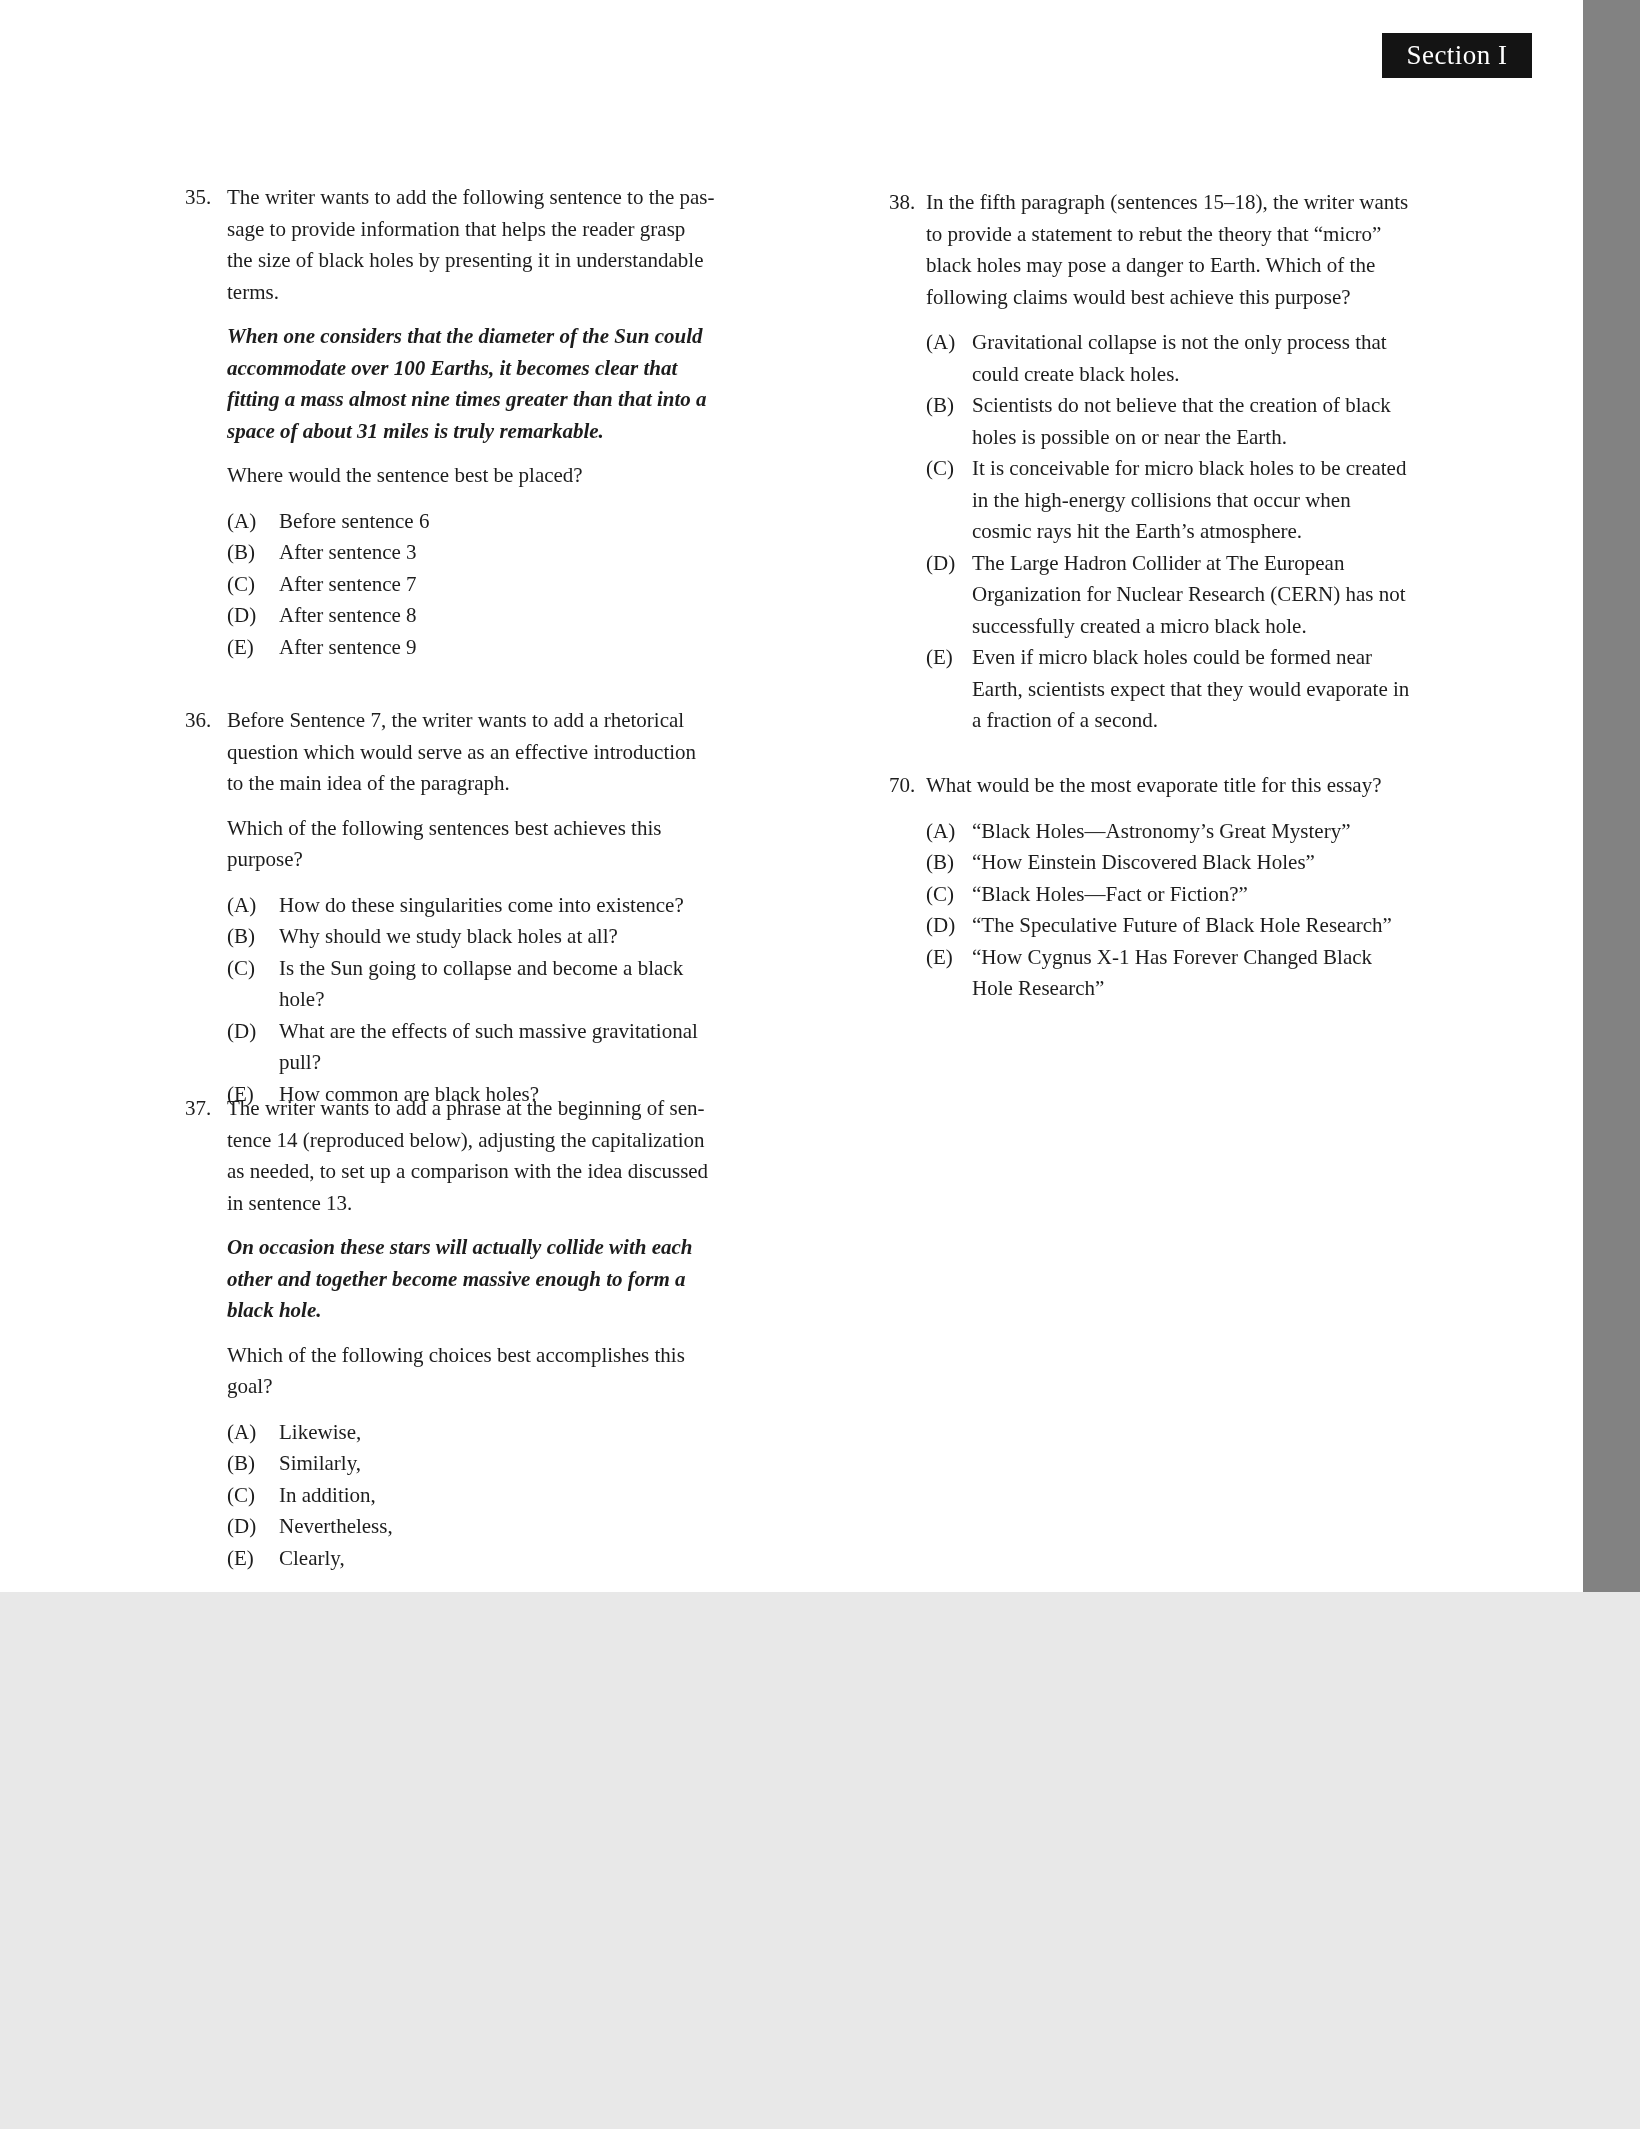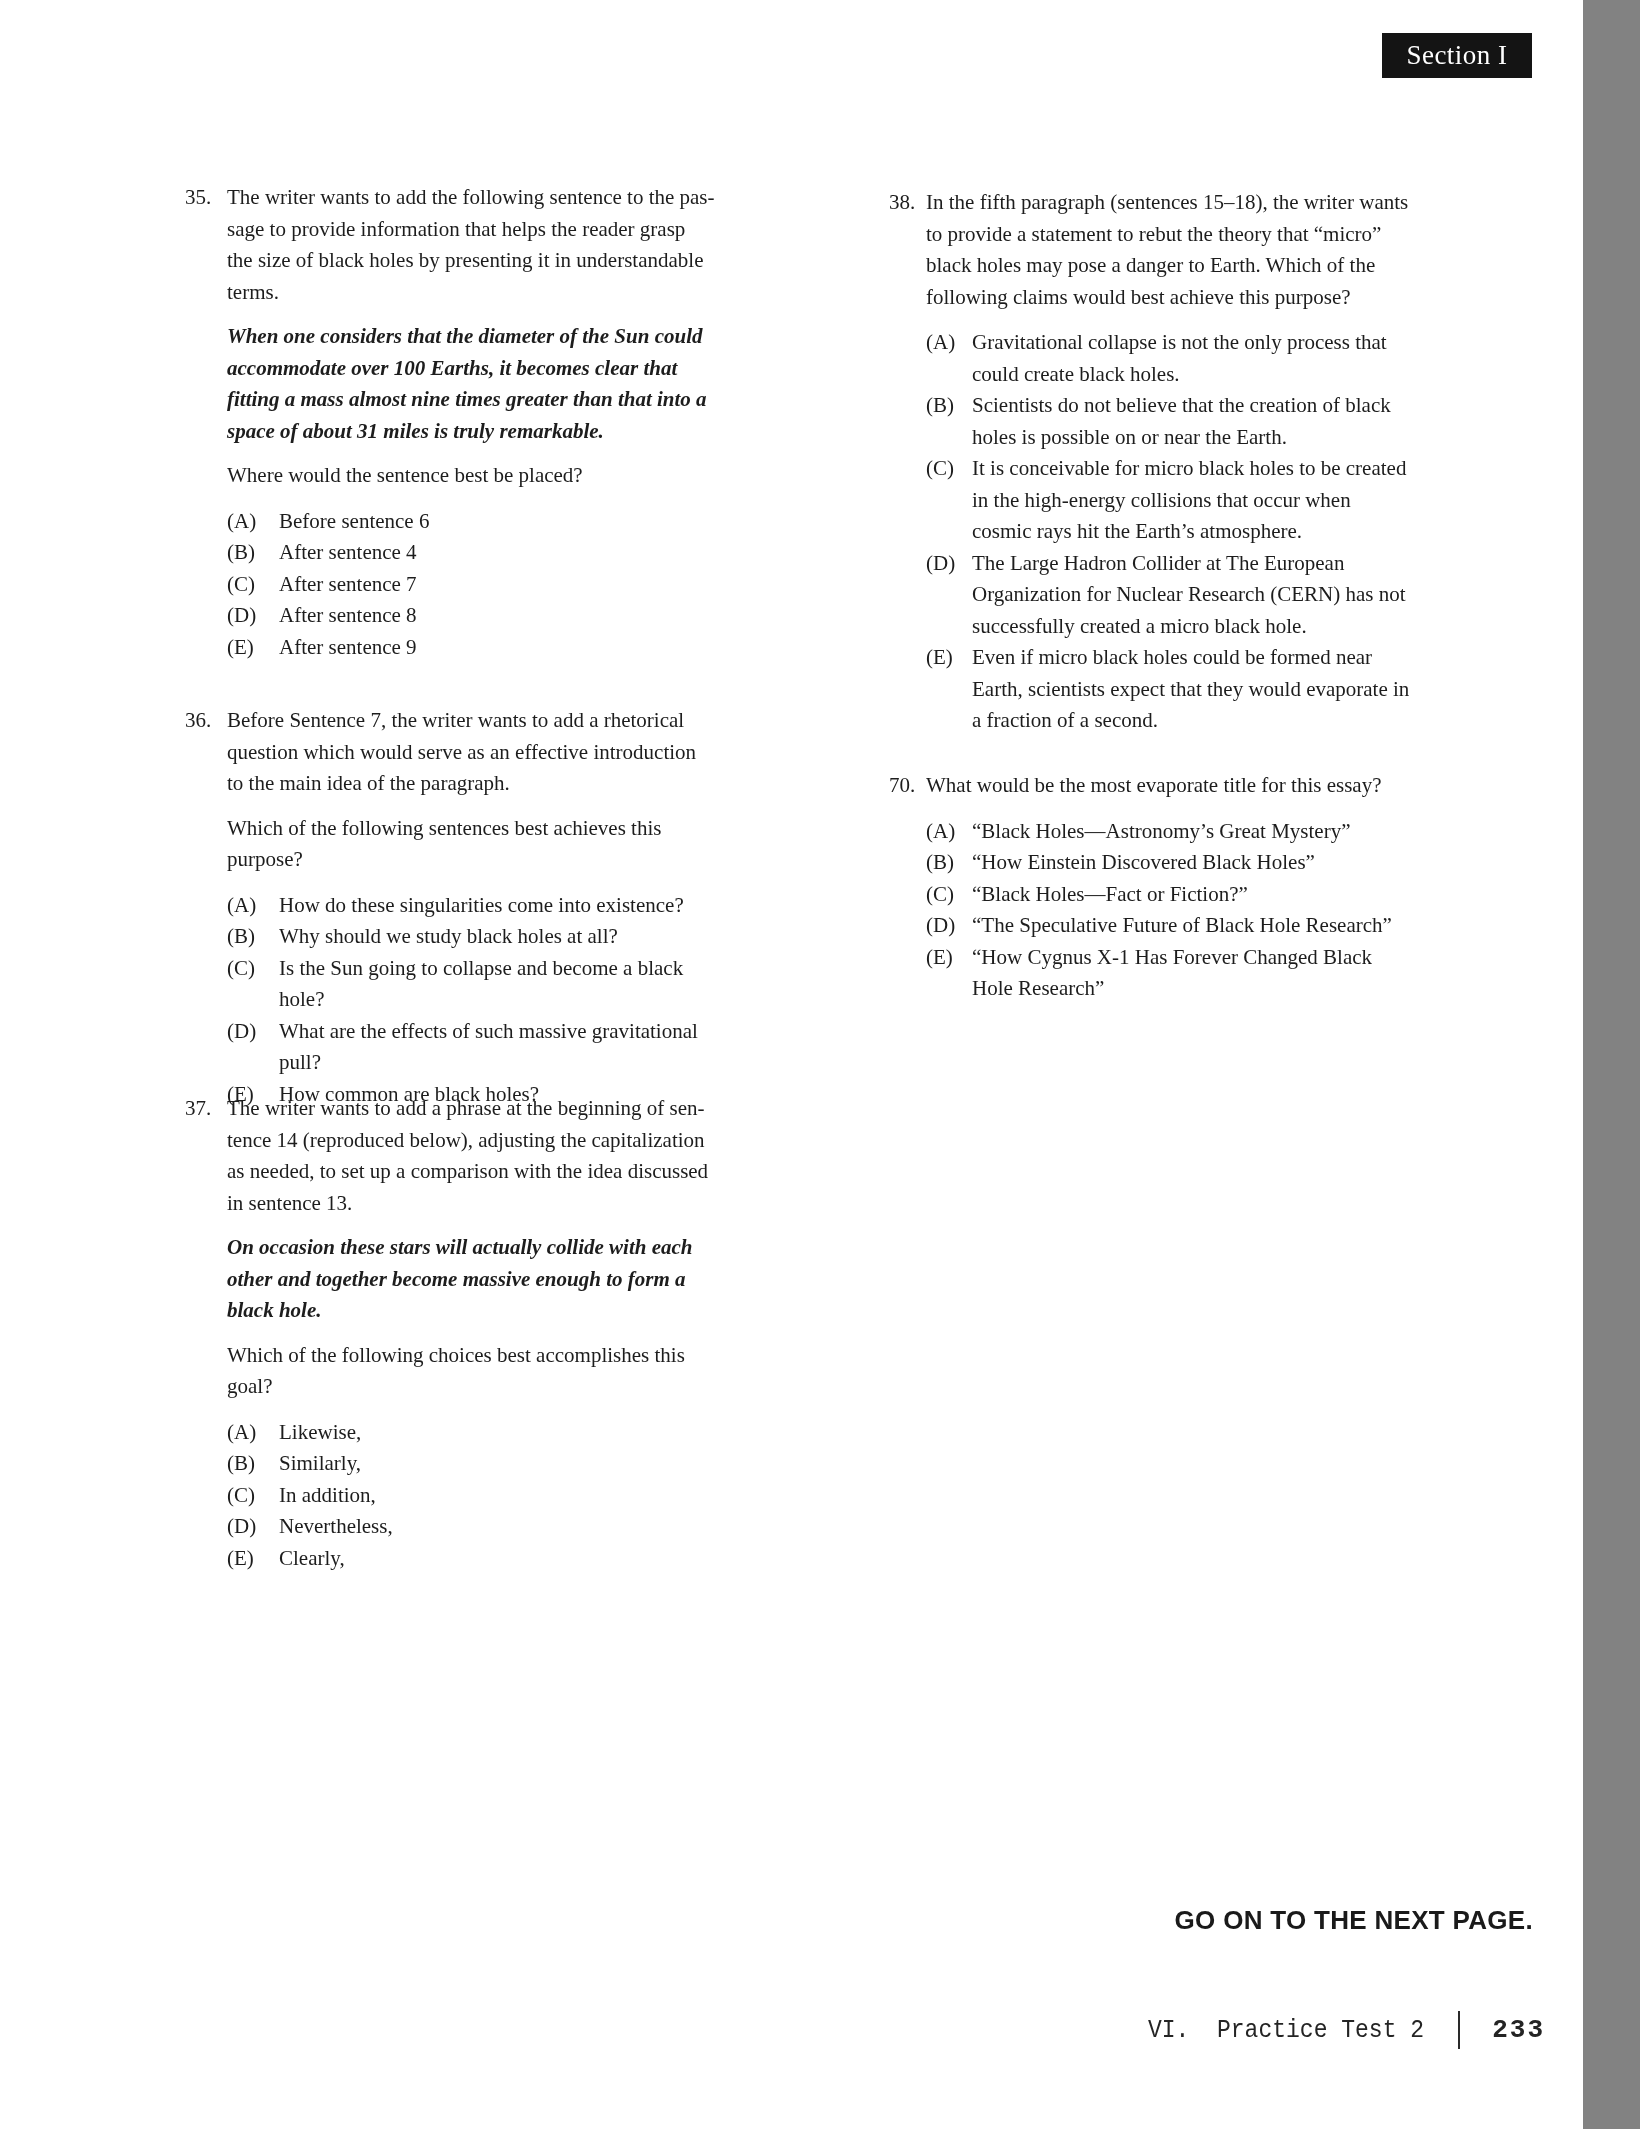--- a/index.html
+++ b/index.html
@@ -1,17 +1,17 @@
 <!DOCTYPE html>
 <html><head>
 <meta charset="utf-8">
 <style>
   html,body { margin:0; padding:0; background:#e8e8e8; }
   .page {
-    position:relative; width:1640px; height:2129px; background:#ffffff;
+    position:relative; width:1640px; height:1592px; background:#ffffff;
     font-family:"Liberation Serif", serif; color:#1d1d1d; overflow:hidden;
     margin:0 auto;
   }
   .edge-bar { position:absolute; top:0; right:0; width:57px; height:2129px; background:#828282; }
   .section-badge {
     position:absolute; left:1382px; top:33px; width:150px; height:45px;
     background:#141414; color:#ffffff; display:flex; align-items:center; justify-content:center;
     font-size:27px; letter-spacing:0.5px;
   }
   .question { position:absolute; display:flex; font-size:21px; line-height:31.5px; }
@@ -65,21 +65,21 @@
 fitting a mass almost nine times greater than that into a
 space of about 31 miles is truly remarkable.</div>
       <div class="prompt">Where would the sentence best be placed?</div>
       <div class="options">
         <div class="option">
           <div class="opt-letter">(A)</div>
           <div class="opt-text">Before sentence 6</div>
         </div>
         <div class="option">
           <div class="opt-letter">(B)</div>
-          <div class="opt-text">After sentence 4</div>
+          <div class="opt-text">After sentence 3</div>
         </div>
         <div class="option">
           <div class="opt-letter">(C)</div>
           <div class="opt-text">After sentence 7</div>
         </div>
         <div class="option">
           <div class="opt-letter">(D)</div>
           <div class="opt-text">After sentence 8</div>
         </div>
         <div class="option">

